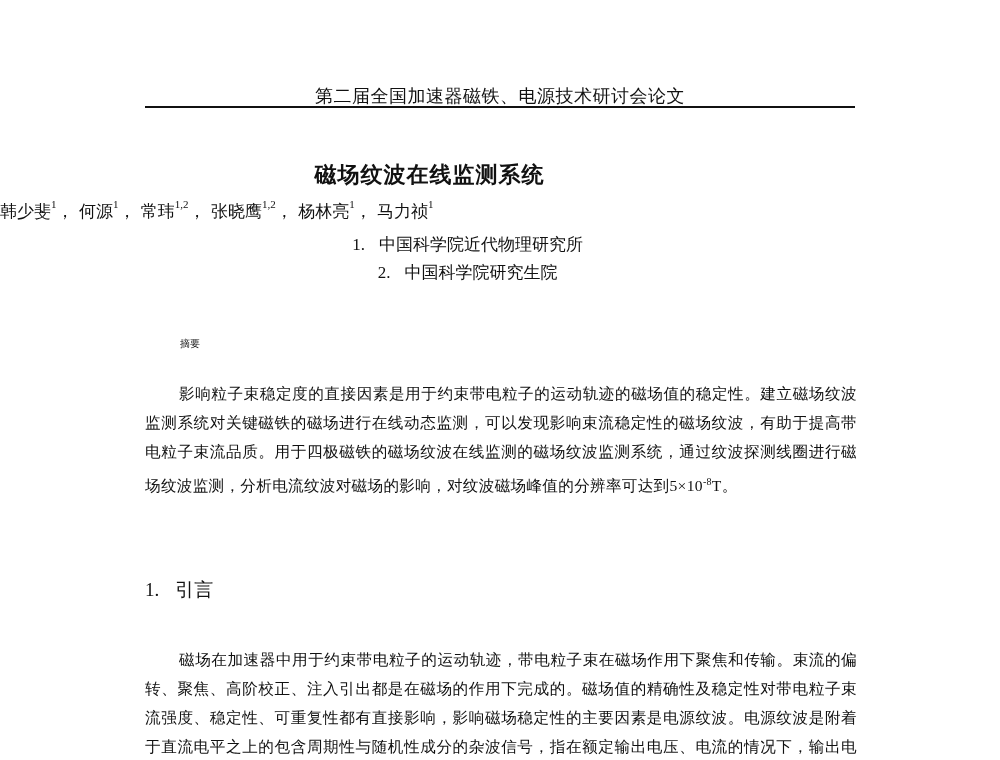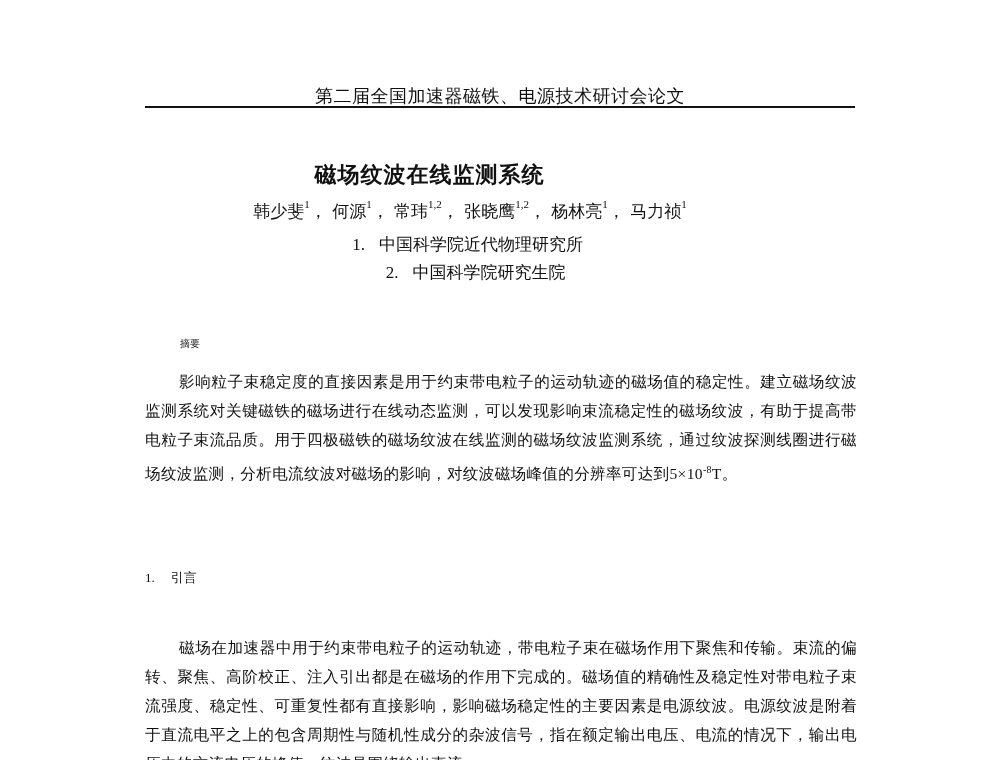--- a/index.html
+++ b/index.html
@@ -3,34 +3,34 @@
 <meta charset="utf-8">
 <style>
   html, body { margin:0; padding:0; background:#ffffff; }
   body { width:1000px; height:760px; position:relative; overflow:hidden;
          font-family:"DejaVu Serif","Liberation Serif",serif; color:#111; }
   .running-head { position:absolute; left:145px; width:710px; top:84px; text-align:center;
          font-size:18px; font-family:"DejaVu Sans","Liberation Sans",sans-serif; letter-spacing:0.5px; }
   .rule { position:absolute; left:145px; width:710px; top:106px; height:2px; background:#111; }
   .title { position:absolute; left:0; width:859px; top:160px; text-align:center;
          font-size:22px; font-weight:bold; font-family:"DejaVu Sans","Liberation Sans",sans-serif; letter-spacing:1px; }
-  .authors { position:absolute; left:0; width:940px; top:200px; text-align:center; font-size:17px;
+  .authors { position:absolute; left:0; width:940px; top:200px; font-size:17px;
          font-family:"DejaVu Sans","Liberation Sans",sans-serif; }
   .authors sup { font-size:11px; font-family:"Liberation Serif",serif; vertical-align:top; position:relative; top:-2px; }
   .affil { position:absolute; left:0; width:935px; text-align:center; font-size:17px;
          font-family:"DejaVu Sans","Liberation Sans",sans-serif; }
   .affil .num { font-family:"Liberation Serif",serif; margin-right:14px; }
   .section-head { position:absolute; left:180px; font-size:10px;
          font-family:"DejaVu Sans","Liberation Sans",sans-serif; }
-  .sec-num-head { position:absolute; left:145px; font-size:13px;
-         font-family:"DejaVu Sans","Liberation Sans",sans-serif; }
+  .sec-num-head { position:absolute; left:145px; font-size:19px;
+         font-family:"DejaVu Sans","Liberation Sans",sans-serif;margin-top:8px; }
   .sec-num-head .num { font-family:"Liberation Serif",serif; margin-right:16px; }
   .para { position:absolute; left:145px; width:712px; font-size:15.6px; line-height:29px;
          text-align:justify; text-indent:34px;
-         font-family:"DejaVu Sans","Liberation Sans",sans-serif; letter-spacing:0.3px; }
+         font-family:"DejaVu Sans","Liberation Sans",sans-serif; letter-spacing:0.3px;margin-top:12px; }
   .para sup { font-size:10px; font-family:"Liberation Serif",serif; }
   .latin { font-family:"Liberation Serif",serif; }
 </style>
 </head>
 <body>
 
 <div class="running-head">第二届全国加速器磁铁、电源技术研讨会论文</div>
 <div class="rule"></div>
 
 <div class="title">磁场纹波在线监测系统</div>
@@ -40,21 +40,21 @@
   <span>何源</span><sup>1</sup><span>，</span>
   <span>常玮</span><sup>1,2</sup><span>，</span>
   <span>张晓鹰</span><sup>1,2</sup><span>，</span>
   <span>杨林亮</span><sup>1</sup><span>，</span>
   <span>马力祯</span><sup>1</sup>
 </div>
 
 <div class="affil" style="top:233px;">
   <span class="num">1.</span><span>中国科学院近代物理研究所</span>
 </div>
-<div class="affil" style="top:261px;padding-left:8px;">
+<div class="affil" style="top:261px;">
   <span class="num">2.</span><span>中国科学院研究生院</span>
 </div>
 
 <div class="section-head" style="top:337px;">摘要</div>
 
 <div class="para" style="top:368px;"><span>影响粒子束稳定度的直接因素是用于约束带电粒子的运动轨迹的磁场值的稳定性。建立磁场纹波监测系统对关键磁铁的磁场进行在线动态监测，可以发现影响束流稳定性的磁场纹波，有助于提高带电粒子束流品质。用于四极磁铁的磁场纹波在线监测的磁场纹波监测系统，通过纹波探测线圈进行磁场纹波监测，分析电流纹波对磁场的影响，对纹波磁场峰值的分辨率可达到</span><span class="latin">5×10</span><sup>-8</sup><span class="latin">T</span><span>。</span></div>
 
 <div class="sec-num-head" style="top:569px;">
   <span class="num">1.</span><span>引言</span>
 </div>

